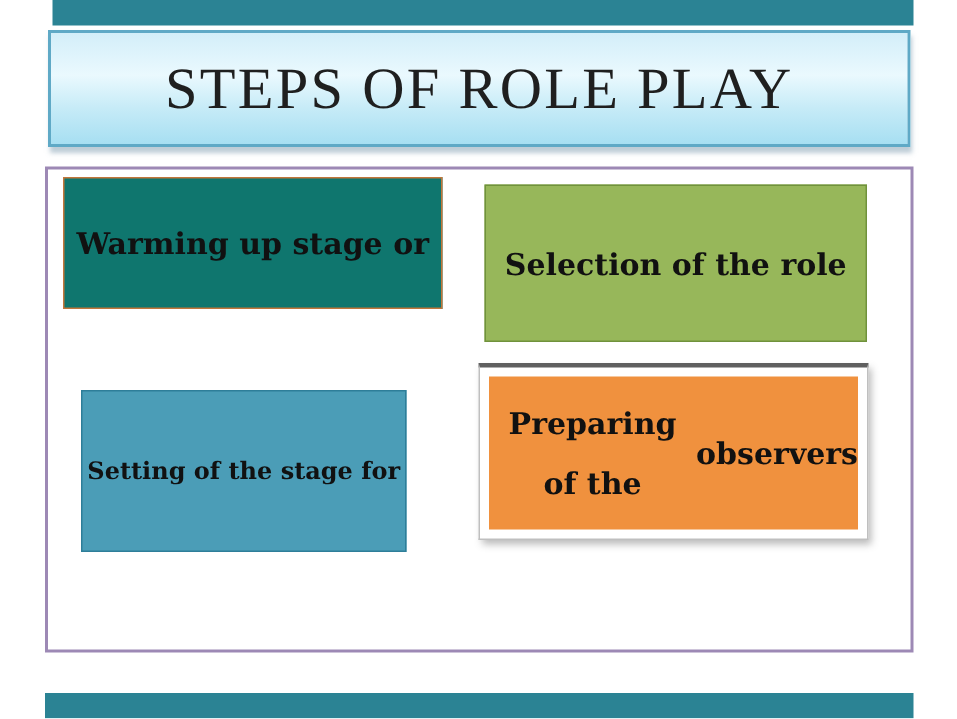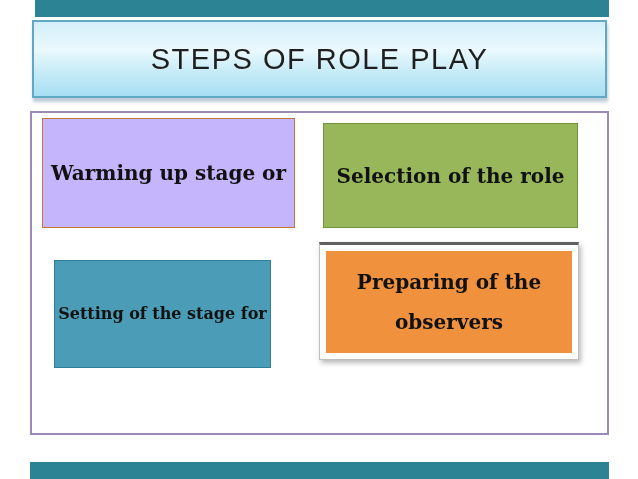--- a/index.html
+++ b/index.html
@@ -25,22 +25,22 @@
     width: 575px; height: 78px;
     box-sizing: border-box;
     border: 2px solid #5fa9c6;
     background: linear-gradient(180deg, #d3eef9 0%, #eaf9fe 38%, #c6ebf7 68%, #a7dff2 100%);
     box-shadow: 1px 4px 3px rgba(125, 155, 175, 0.5);
     display: flex;
     align-items: center;
     justify-content: center;
   }
   .title-text {
-    font-family: Liberation Sans, sans-serif;
-    font-size: 29px;
+    font-family: Liberation Serif, serif;
+    font-size: 39px;
     letter-spacing: 1.5px;
     color: #1f1f1f;
     white-space: nowrap;
   }
 
   .steps-panel {
     position: absolute;
     left: 30px; top: 111px;
     width: 579px; height: 324px;
     box-sizing: border-box;
@@ -55,22 +55,22 @@
     flex-direction: column;
     align-items: center;
     justify-content: center;
     text-align: center;
     font-weight: bold;
     color: #111111;
   }
   .step-box .line { display: block; }
 
   .box-warming {
-    left: 42px; top: 118px; width: 253px; height: 110px;
-    background: #c4b5fd;
+    left: 42px; top: 118px; width: 253px; height: 88px;
+    background: #0f766e;
     border: 1px solid #c2763a;
     font-size: 20px;
     line-height: 2.0;
   }
   .box-selection {
     left: 323px; top: 123px; width: 255px; height: 105px;
     background: #97b75a;
     border: 1px solid #70923c;
     font-size: 20px;
     line-height: 2.1;
@@ -93,21 +93,21 @@
     border-top: 3px solid #5f5f5f;
     box-shadow: 2px 3px 5px rgba(80, 80, 80, 0.4);
     padding: 6px;
   }
   .box-observers {
     position: relative;
     width: 100%; height: 100%;
     box-sizing: border-box;
     background: #f0913e;
     display: flex;
-    flex-direction: column;
+    flex-direction: row;
     align-items: center;
     justify-content: center;
     text-align: center;
     font-weight: bold;
     color: #111111;
     font-size: 20px;
     line-height: 2.0;
   }
 </style>
 </head>

